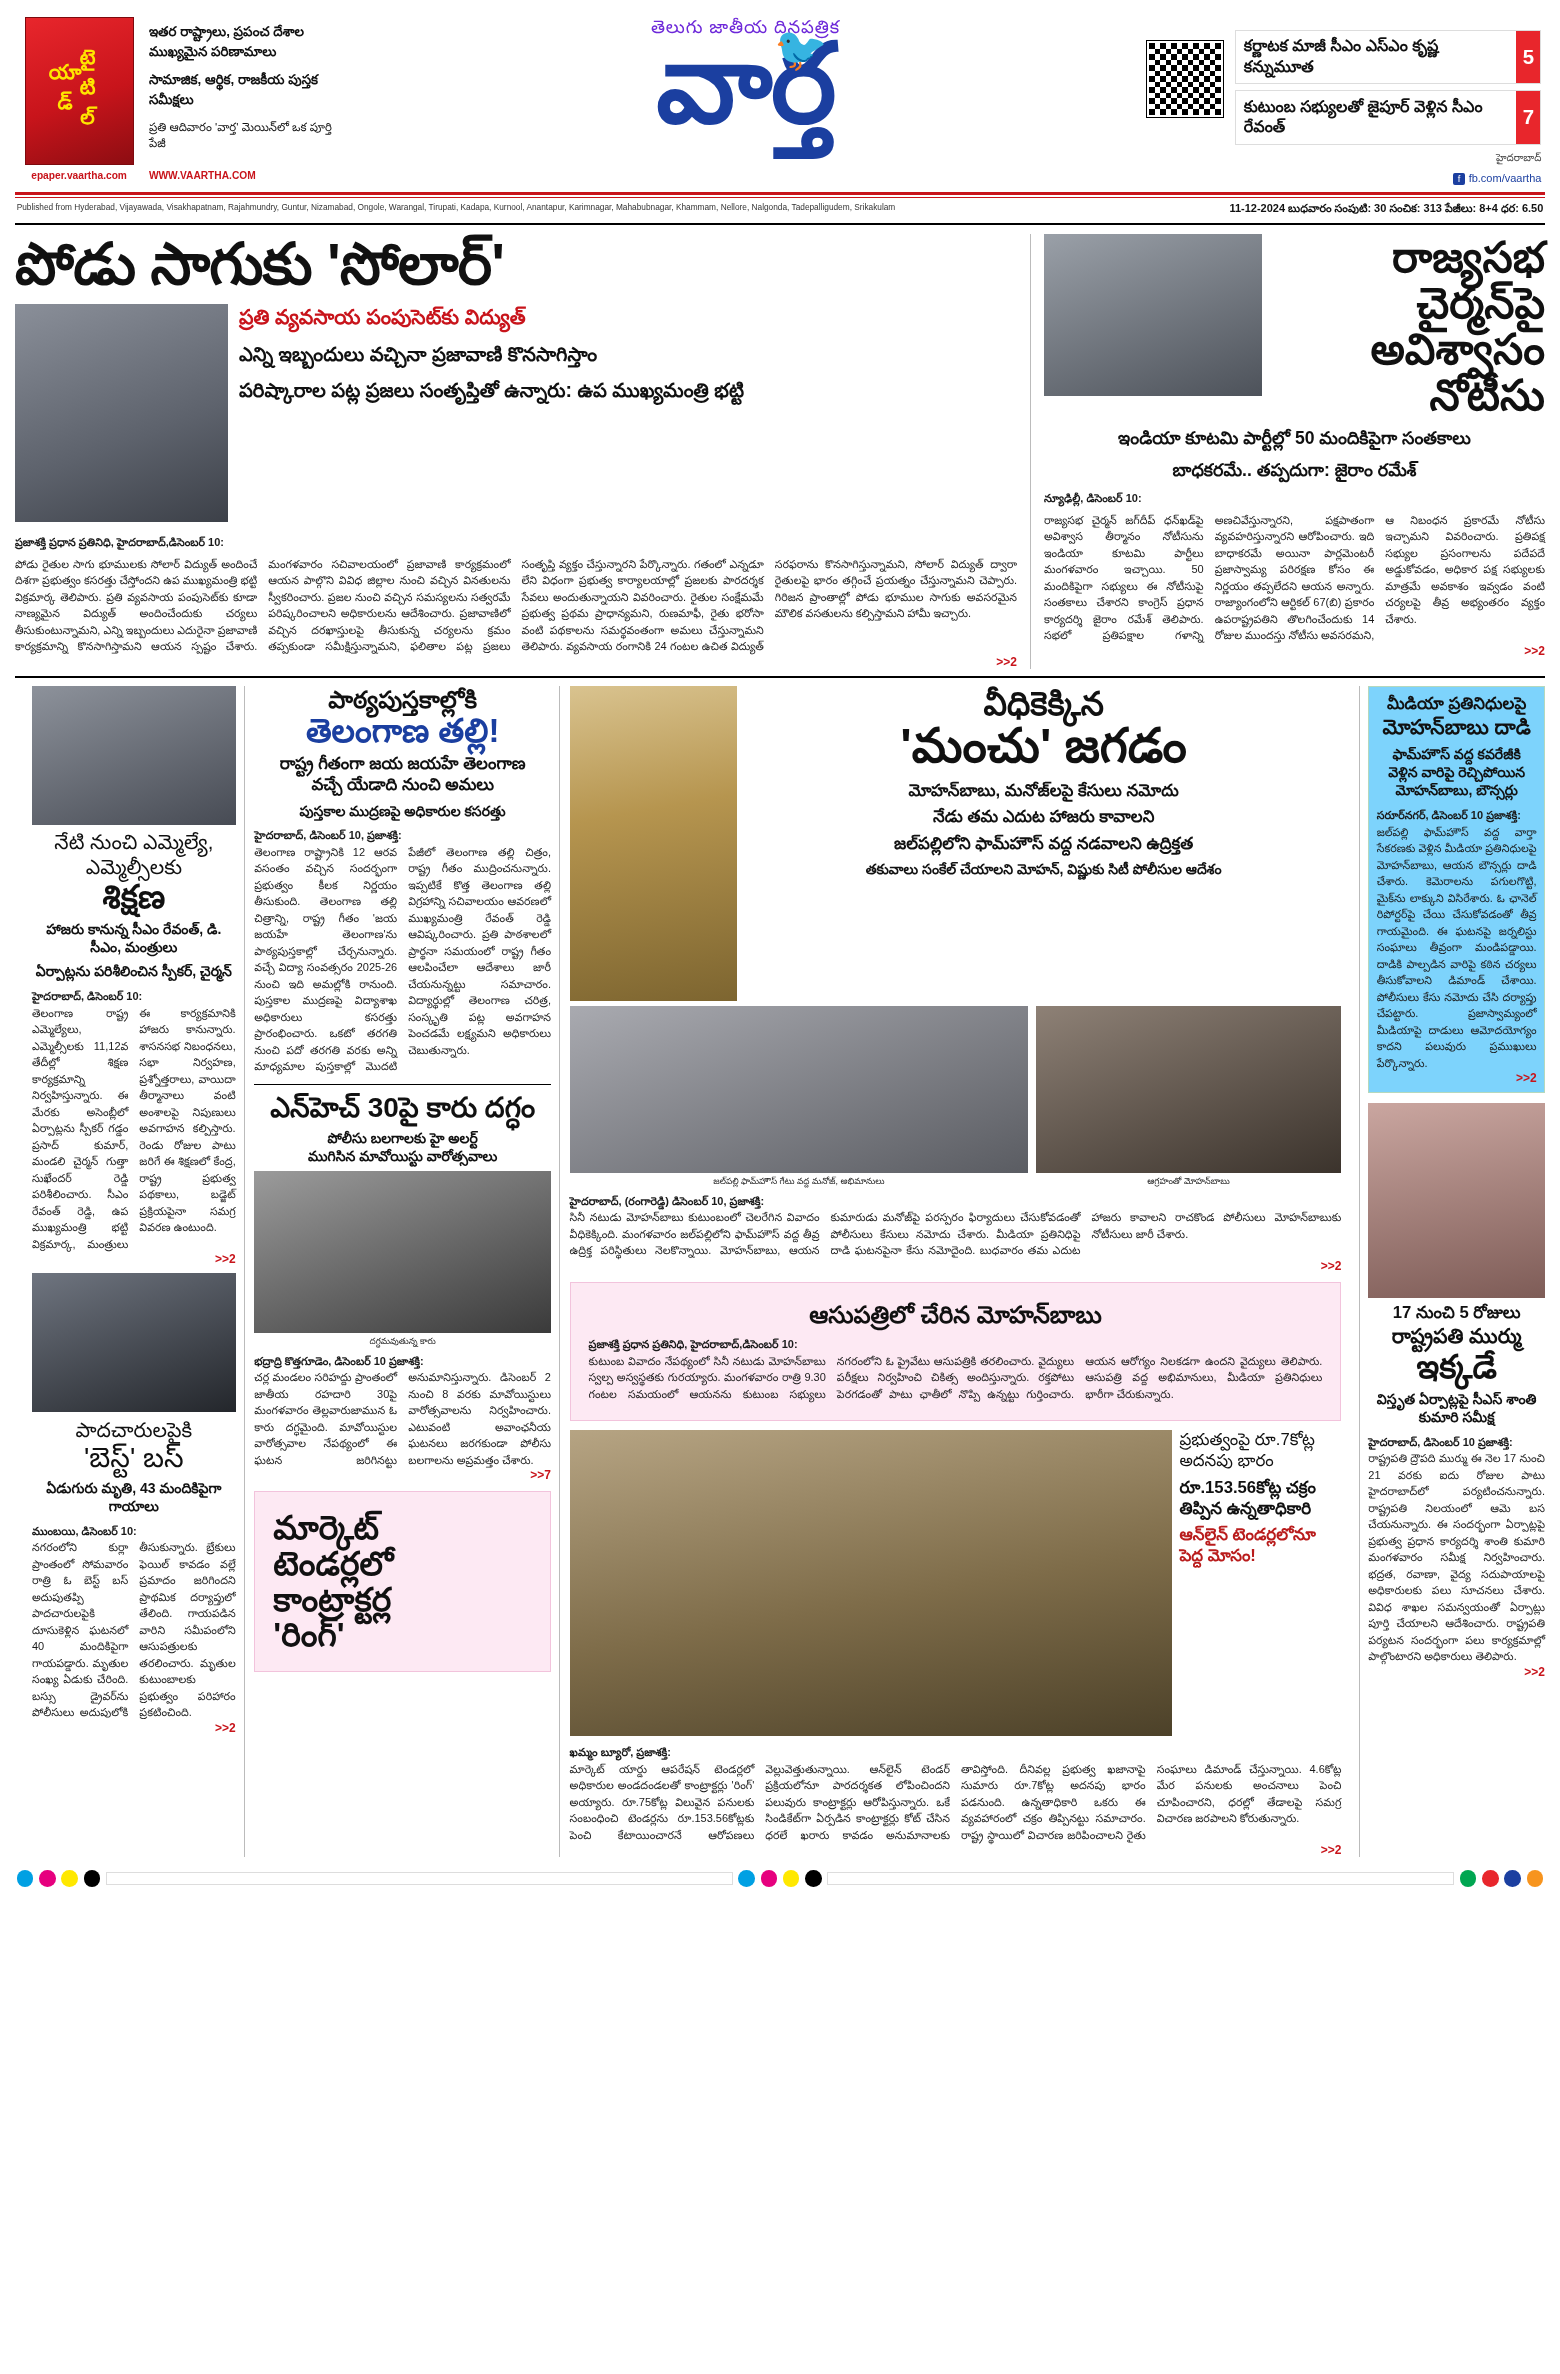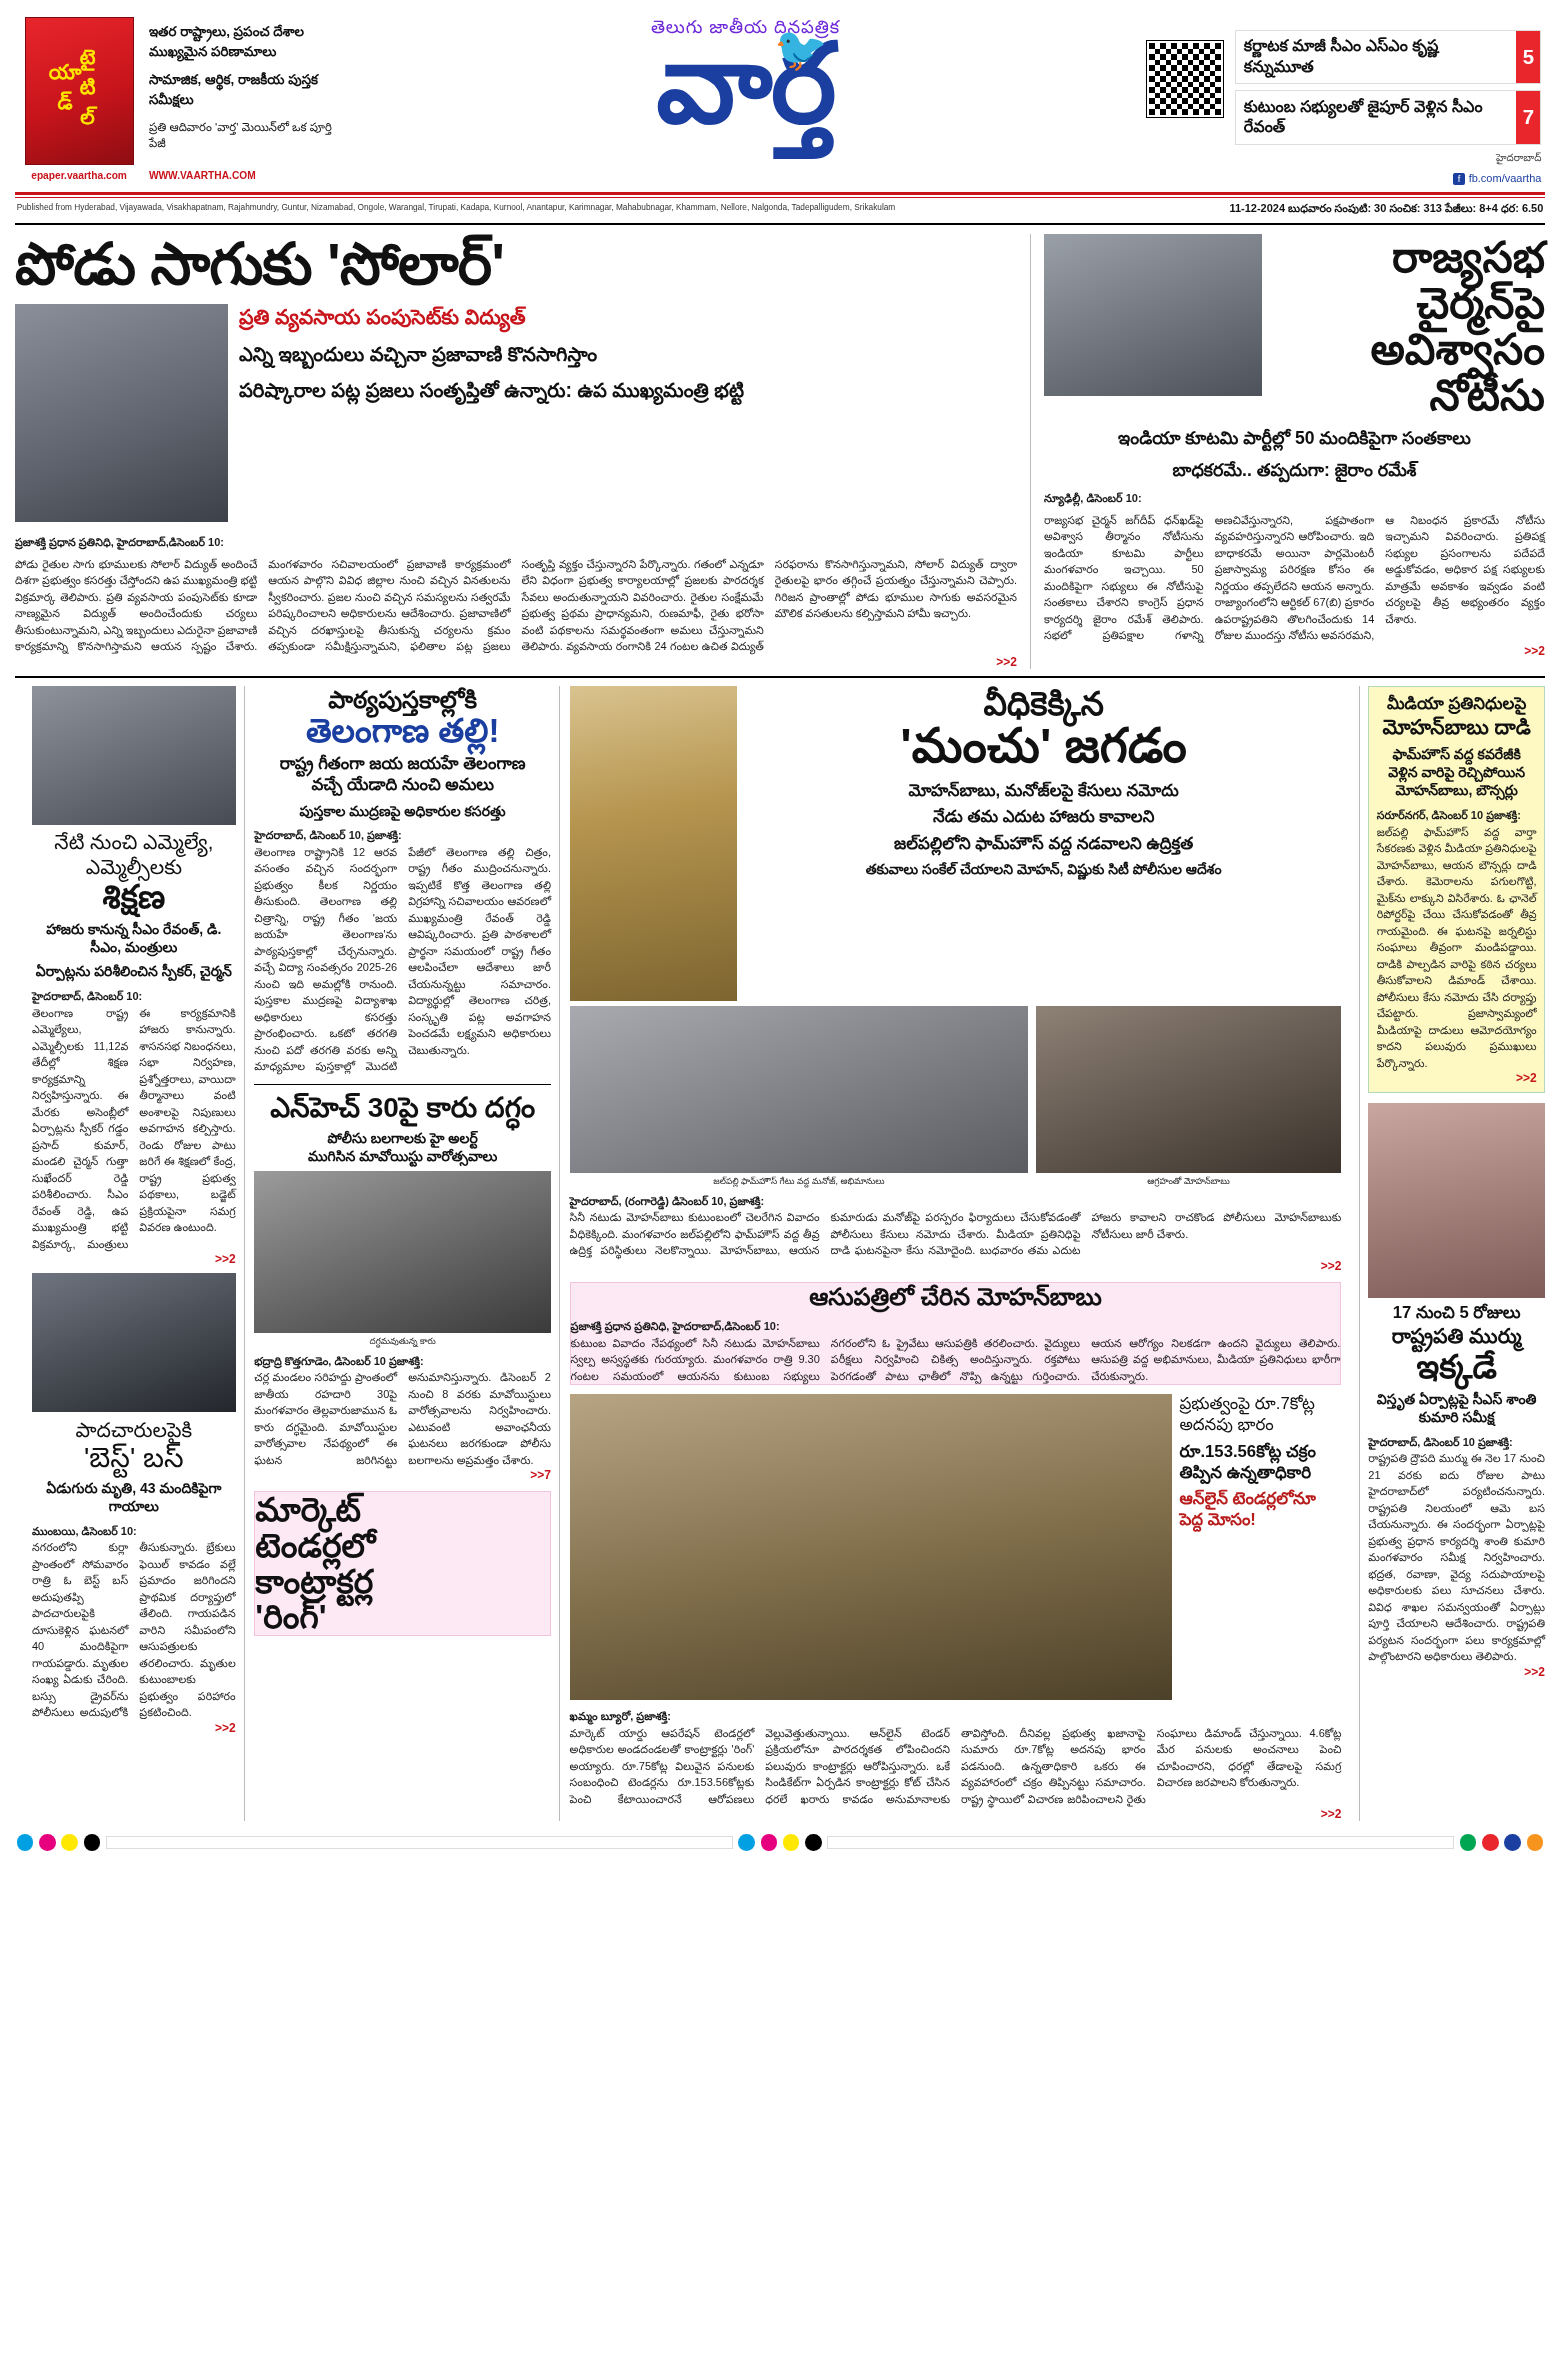--- a/index.html
+++ b/index.html
@@ -103,22 +103,22 @@
 
   .headline-blue { color:#1b3fa0; font-weight:bold; }
   .h-36 { font-size:33px; line-height:1.08; }
   .h-30 { font-size:28px; line-height:1.1; }
   .h-26 { font-size:24px; line-height:1.15; }
   .h-22 { font-size:20.4px; line-height:1.2; }
   .h-18 { font-size:16.7px; line-height:1.25; }
   .h-15 { font-size:14px; line-height:1.3; }
   .center { text-align:center; }
 
-  .box-green { background:#fef9c3; border:0.9px solid #b5d8bd; padding:7.4px; }
-  .box-pink { background:#fde9f3; border:0.9px solid #f2c3dc; padding:0; }
+  .box-green { background:#7dd3fc; border:0.9px solid #b5d8bd; padding:7.4px; }
+  .box-pink { background:#fde9f3; border:0.9px solid #f2c3dc; padding:18px; }
 
   .col-a .photo-a { width:100%; height:139px; background:linear-gradient(160deg,#8d929b,#474b54); }
   .col-a .photo-b { width:100%; height:139px; background:linear-gradient(160deg,#6f7580,#23262b); margin-top:7.4px;}
 
   .goddess { width:100%; height:325px; background:linear-gradient(170deg,#d9c38f,#b6954f 40%,#7d6530); position:relative;}
 
   .streetphoto1 { width:100%; height:167px; background:linear-gradient(160deg,#a9aab0,#5a5c62); }
   .streetphoto2 { width:100%; height:167px; background:linear-gradient(160deg,#8e8176,#3b332c); }
 
   .carphoto { width:100%; height:162px; background:linear-gradient(160deg,#9b9b9b,#3a3a3a); }

